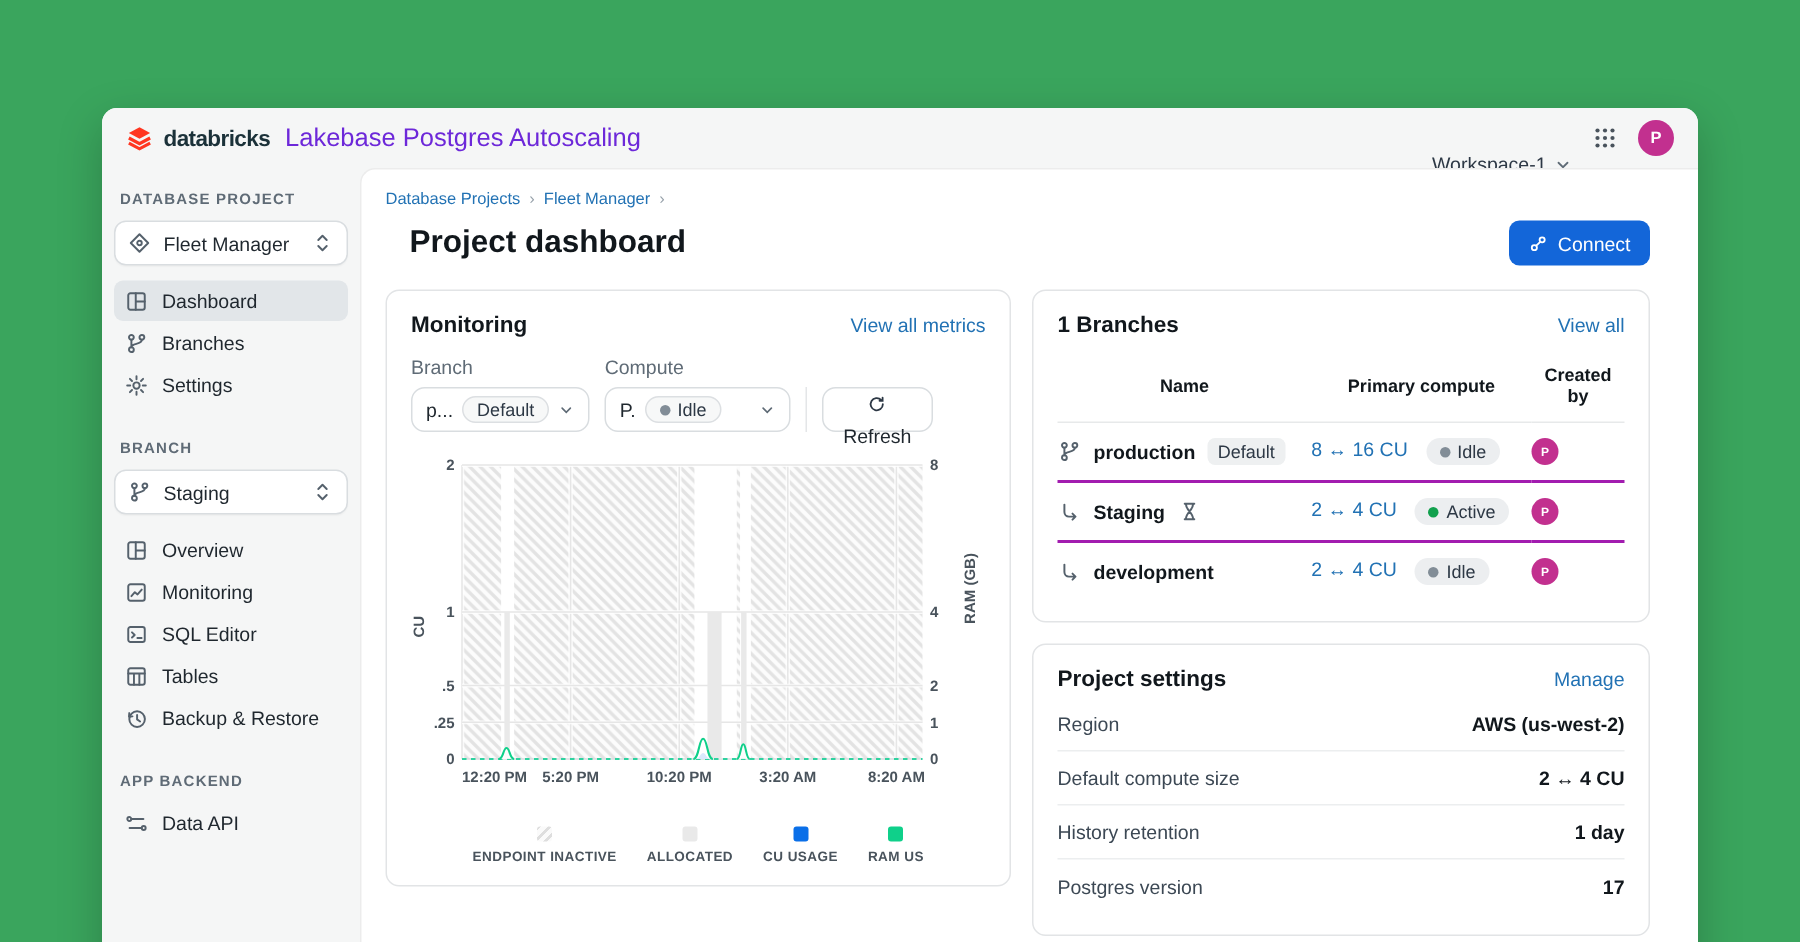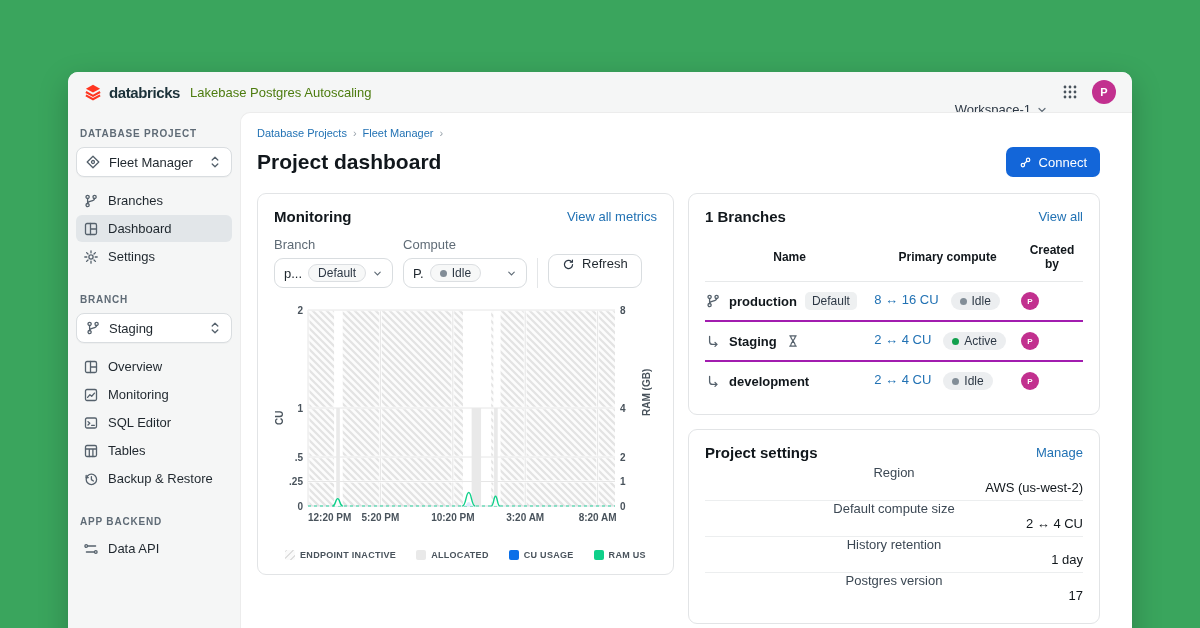--- a/index.html
+++ b/index.html
@@ -16,21 +16,21 @@
     box-shadow:0 10px 30px rgba(0,0,0,.22);
     overflow:hidden;
   }
   
   .topbar {
     height:40px; display:flex; align-items:center; padding:0 16px;
     background:#f5f6f6;
   }
   .logo-wrap { display:flex; align-items:flex-end; gap:7px; }
   .logo-word { font-weight:700; font-size:15px; letter-spacing:-0.4px; color:#1b3139; }
-  .app-title { margin-left:10px; font-size:13px; color:#4d7c0f;text-align:center; }
+  .app-title { margin-left:10px; font-size:17px; color:#6d28d9;text-align:center; }
   .topbar-right { margin-left:auto; display:flex; align-items:center; gap:14px; }
   .workspace { display:flex; align-items:center; gap:5px; font-size:13px; color:#2d3845; cursor:pointer;margin-top:35px; }
   .avatar { width:24px; height:24px; border-radius:50%; background:#c2308f; color:#fff;
     font-size:11px; font-weight:700; display:flex; align-items:center; justify-content:center; }
   
   .body-row { display:flex; height:600px; }
   .sidebar { width:172px; padding:10px 8px 0 8px; flex-shrink:0; }
   .content {
     flex:1; background:#ffffff; border-top-left-radius:10px;
     border-left:1px solid #ececec; border-top:1px solid #ececec;
@@ -50,21 +50,21 @@
     display:flex; align-items:center; gap:9px; height:27px; padding:0 7px;
     border-radius:6px; font-size:13px; color:#1f272e; cursor:pointer; margin-bottom:1px;
   }
   .side-item.active { background:#e2e6e9; font-weight:500; }
   .icon { display:inline-flex; align-items:center; justify-content:center; color:#55616c; flex-shrink:0; }
   
   .breadcrumb { font-size:11px; color:#2272b4; display:flex; gap:6px; align-items:center; }
   .breadcrumb .sep { color:#98a2ab; }
   .crumb { cursor:pointer; }
   .title-row { display:flex; align-items:center; margin:8px 0 16px 0; }
-  .page-title { font-size:21px; font-weight:700; color:#11171c; }
+  .page-title { font-size:21px; font-weight:700; color:#11171c;margin-left:16px; }
   .connect-btn {
     margin-left:auto; background:#1366d9; color:#fff; border:none; border-radius:7px;
     height:30px; padding:0 13px; font-size:13px; font-weight:500; display:flex;
     align-items:center; gap:7px; cursor:pointer; font-family:inherit;
   }
   
   .grid { display:grid; grid-template-columns:1fr 1fr; gap:14px; align-items:start; }
   .card { background:#fff; border:1px solid #e2e4e6; border-radius:9px; padding:14px 16px; }
   .card-head { display:flex; align-items:center; margin-bottom:12px; }
   .card-title { font-size:15px; font-weight:700; color:#11171c; }
@@ -76,52 +76,52 @@
     display:flex; align-items:center; gap:6px; border:1px solid #d9dde0; border-radius:9px;
     height:30px; padding:0 9px; font-size:13px; color:#1f272e; background:#fff; cursor:pointer;
   }
   .pill {
     display:inline-flex; align-items:center; gap:5px; border:1px solid #dcdfe2;
     background:#f7f8f8; border-radius:20px; padding:1px 9px; font-size:12px; color:#2d3845;
   }
   .dot { width:7px; height:7px; border-radius:50%; background:#828d97; display:inline-block; }
   .v-divider { width:1px; background:#e4e6e8; height:30px; align-self:flex-end; }
   .refresh-btn {
-    display:flex; align-items:flex-end; gap:7px; border:1px solid #d9dde0; background:#fff;
-    border-radius:9px; height:30px; padding:16px 13px; font-size:13px; font-weight:500;
-    color:#1f272e; cursor:pointer; align-self:flex-end; font-family:inherit;
+    display:flex; align-items:center; gap:7px; border:1px solid #d9dde0; background:#fff;
+    border-radius:9px; height:30px; padding:4px 13px; font-size:13px; font-weight:500;
+    color:#1f272e; cursor:pointer; align-self:flex-end; font-family:inherit;flex-direction:column;
   }
   
   .chart-wrap { margin-top:2px; }
   .legend { display:flex; justify-content:center; gap:20px; margin-top:6px; }
   .legend-item { display:flex; align-items:center; gap:5px; font-size:9px; font-weight:700;
-    letter-spacing:.3px; color:#49535c; white-space:nowrap; }
+    letter-spacing:.3px; color:#49535c; white-space:nowrap;flex-direction:column; }
   .swatch { width:10px; height:10px; border-radius:2px; flex-shrink:0; }
   .swatch.hatch { background:repeating-linear-gradient(135deg,#dedede 0 2px,#fafafa 2px 5px); }
   
   table.branches { width:100%; border-collapse:collapse; }
   table.branches th {
     text-align:center; font-size:12px; font-weight:700; color:#11171c;
     padding:6px 0 10px 0; border-bottom:1px solid #e7e9ea;
   }
   table.branches th.created { width:62px; }
   table.branches td { padding:10px 0; border-bottom:2px solid #a21caf; font-size:13px; vertical-align:middle; }
   table.branches tr:last-child td { border-bottom:none; }
   .bname { display:flex; align-items:center; gap:8px; font-weight:700; color:#11171c; }
   .badge { background:#eef0f1; border-radius:5px; padding:2px 7px; font-size:12px; font-weight:400; color:#2d3845; }
   .compute-cell { display:flex; align-items:flex-start; gap:12px; }
   .compute-link { color:#2272b4; font-weight:500; cursor:pointer; white-space:nowrap; }
   .status-pill { display:inline-flex; align-items:center; gap:5px; background:#eceef0;
     border-radius:12px; padding:2px 9px; font-size:12px; color:#2d3845; white-space:nowrap; }
   .avatar.small { width:18px; height:18px; font-size:8px; }
   
-  .settings-row { display:flex; align-items:center; height:36px; border-bottom:1px solid #eceeef; font-size:13px;flex-direction:column; }
+  .settings-row { display:flex; align-items:center; height:36px; border-bottom:1px solid #eceeef; font-size:13px; }
   .settings-row:last-child { border-bottom:none; }
   .settings-key { color:#3c4854; }
-  .settings-val { margin-left:auto; font-weight:400; color:#11171c; }
+  .settings-val { margin-left:auto; font-weight:700; color:#11171c; }
 </style>
 </head>
 <body>
 
 <div class="app-window">
 
   <div class="topbar">
     <div class="logo-wrap">
       <span class="icon">
         <svg width="18" height="18" viewBox="0 0 16 16">
@@ -171,39 +171,39 @@
                 <circle cx="8" cy="8" r="1.5"></circle>
               </svg>
             </span>
             <span class="grow">Fleet Manager</span>
             <span class="icon">
               <svg width="16" height="16" viewBox="0 0 16 16" fill="none" stroke="currentColor" stroke-width="1.3" stroke-linecap="round" stroke-linejoin="round">
                 <path d="M5.2 6L8 3.2 10.8 6M5.2 10L8 12.8 10.8 10"></path>
               </svg>
             </span>
           </div>
+          <div class="side-item active">
+            <span class="icon">
+              <svg width="16" height="16" viewBox="0 0 16 16" fill="none" stroke="currentColor" stroke-width="1.3" stroke-linecap="round" stroke-linejoin="round">
+                <rect x="2.5" y="2.5" width="11" height="11" rx="1.5"></rect>
+                <path d="M7.5 2.5v11M7.5 8h6"></path>
+              </svg>
+            </span>
+            <span>Dashboard</span>
+          </div>
           <div class="side-item">
             <span class="icon">
               <svg width="16" height="16" viewBox="0 0 16 16" fill="none" stroke="currentColor" stroke-width="1.3" stroke-linecap="round" stroke-linejoin="round">
                 <circle cx="4.6" cy="3.9" r="1.6"></circle>
                 <circle cx="4.6" cy="12.1" r="1.6"></circle>
                 <circle cx="11.6" cy="3.9" r="1.6"></circle>
                 <path d="M4.6 5.5v5M11.6 5.5c0 3.3-7 2.2-7 5"></path>
               </svg>
             </span>
             <span>Branches</span>
-          </div>
-          <div class="side-item active">
-            <span class="icon">
-              <svg width="16" height="16" viewBox="0 0 16 16" fill="none" stroke="currentColor" stroke-width="1.3" stroke-linecap="round" stroke-linejoin="round">
-                <rect x="2.5" y="2.5" width="11" height="11" rx="1.5"></rect>
-                <path d="M7.5 2.5v11M7.5 8h6"></path>
-              </svg>
-            </span>
-            <span>Dashboard</span>
           </div>
           <div class="side-item">
             <span class="icon">
               <svg width="16" height="16" viewBox="0 0 16 16" fill="none" stroke="currentColor" stroke-width="1.3" stroke-linecap="round" stroke-linejoin="round">
                 <circle cx="8" cy="8" r="2.1"></circle>
                 <path d="M8 1.8v2M8 12.2v2M1.8 8h2M12.2 8h2M3.6 3.6l1.4 1.4M11 11l1.4 1.4M12.4 3.6L11 5M5 11l-1.4 1.4"></path>
               </svg>
             </span>
             <span>Settings</span>
           </div>

